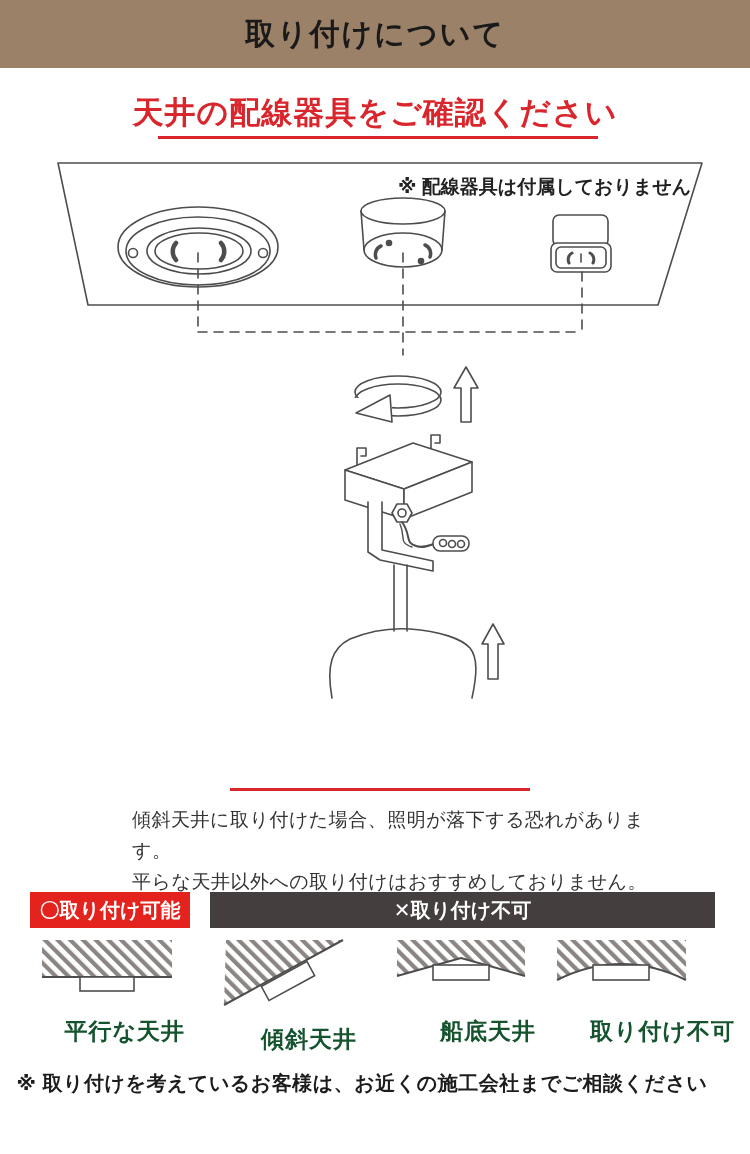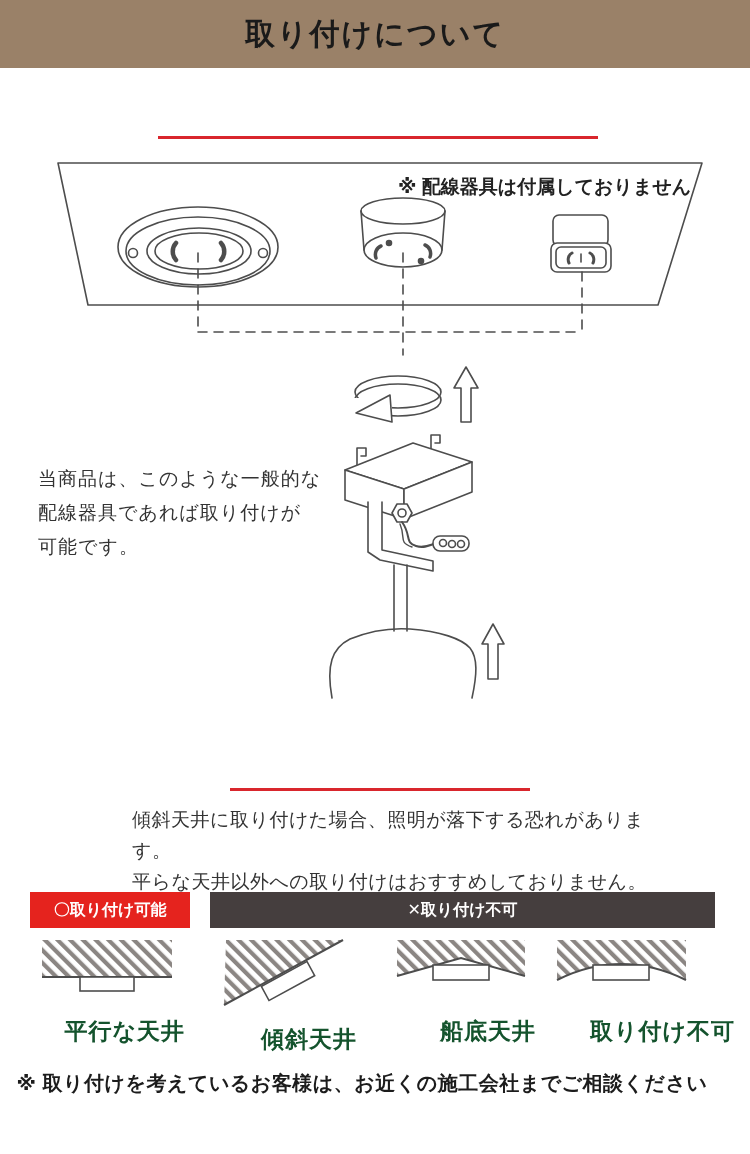--- a/index.html
+++ b/index.html
@@ -23,21 +23,21 @@
 
   .not-included-note { position:absolute; left:398px; top:24px; width:320px;
                        font-size:19px; font-weight:bold; color:#222; letter-spacing:0px; }
   .desc-text { position:absolute; left:38px; top:312px; font-size:19px; color:#333;
                line-height:34px; letter-spacing:1px; }
 
   .slope-para { position:absolute; left:132px; top:804px; width:540px;
                 font-size:19px; color:#333; line-height:31px; letter-spacing:0.5px; }
 
   .banner { position:absolute; top:892px; height:36px; display:flex; align-items:center;
-            color:#fff; font-size:16px; font-weight:bold; }
+            color:#fff; font-size:20px; font-weight:bold; }
   .banner-ok { left:30px; width:160px; background:#e5231e; justify-content:center; }
   .banner-ng { left:210px; width:505px; background:#453e3e; justify-content:center; }
 
   .ceiling-fig { position:absolute; }
   .ceiling-label { position:absolute; top:1016px; text-align:right;
                    font-size:23px; color:#14532d; font-weight:700; letter-spacing:1px; }
   .lbl1 { left:30px;  width:155px; }
   .lbl2 { left:212px; width:145px;margin-top:8px; }
   .lbl3 { left:386px; width:150px; }
   .lbl4 { left:540px; width:195px; }
@@ -47,20 +47,21 @@
 </style>
 </head>
 <body>
 
 <div class="page">
 
   <div class="header">
     <h1>取り付けについて</h1>
   </div>
 
+  <div class="red-heading h1st">天井の配線器具をご確認ください</div>
   <div class="red-underline ul1"></div>
 
   <div class="illustration">
     <svg width="750" height="580" viewBox="0 0 750 580" fill="none" stroke="#4d4d4d" stroke-width="1.6" stroke-linejoin="round" stroke-linecap="round">
 
       <polygon points="58,13 702,13 658,155 88,155" fill="#fff"></polygon>
 
       <g>
         <ellipse cx="198" cy="97" rx="80" ry="40"></ellipse>
         <ellipse cx="198" cy="101" rx="72" ry="34"></ellipse>
@@ -129,25 +130,20 @@
         <line x1="394" y1="415" x2="394" y2="481"></line>
         <line x1="407" y1="415" x2="407" y2="481"></line>
         <path d="M332,548 C326,515 332,498 350,489 C372,480 395,478 410,479 C440,481 462,489 470,498 C478,508 477,525 472,548"></path>
       </g>
 
       <polygon points="493,474 504,494 498,494 498,529 488,529 488,494 482,494" fill="#fff"></polygon>
     </svg>
 
     <div class="not-included-note">※ 配線器具は付属しておりません</div>
 
-    <div class="desc-text">
-      <div>当商品は、このような一般的な</div>
-      <div>配線器具であれば取り付けが</div>
-      <div>可能です。</div>
-    </div>
   </div>
 
   <div class="red-underline ul2"></div>
 
   <div class="slope-para">
     <div>傾斜天井に取り付けた場合、照明が落下する恐れがあります。</div>
     <div>平らな天井以外への取り付けはおすすめしておりません。</div>
   </div>
 
   <div class="banner banner-ok">

